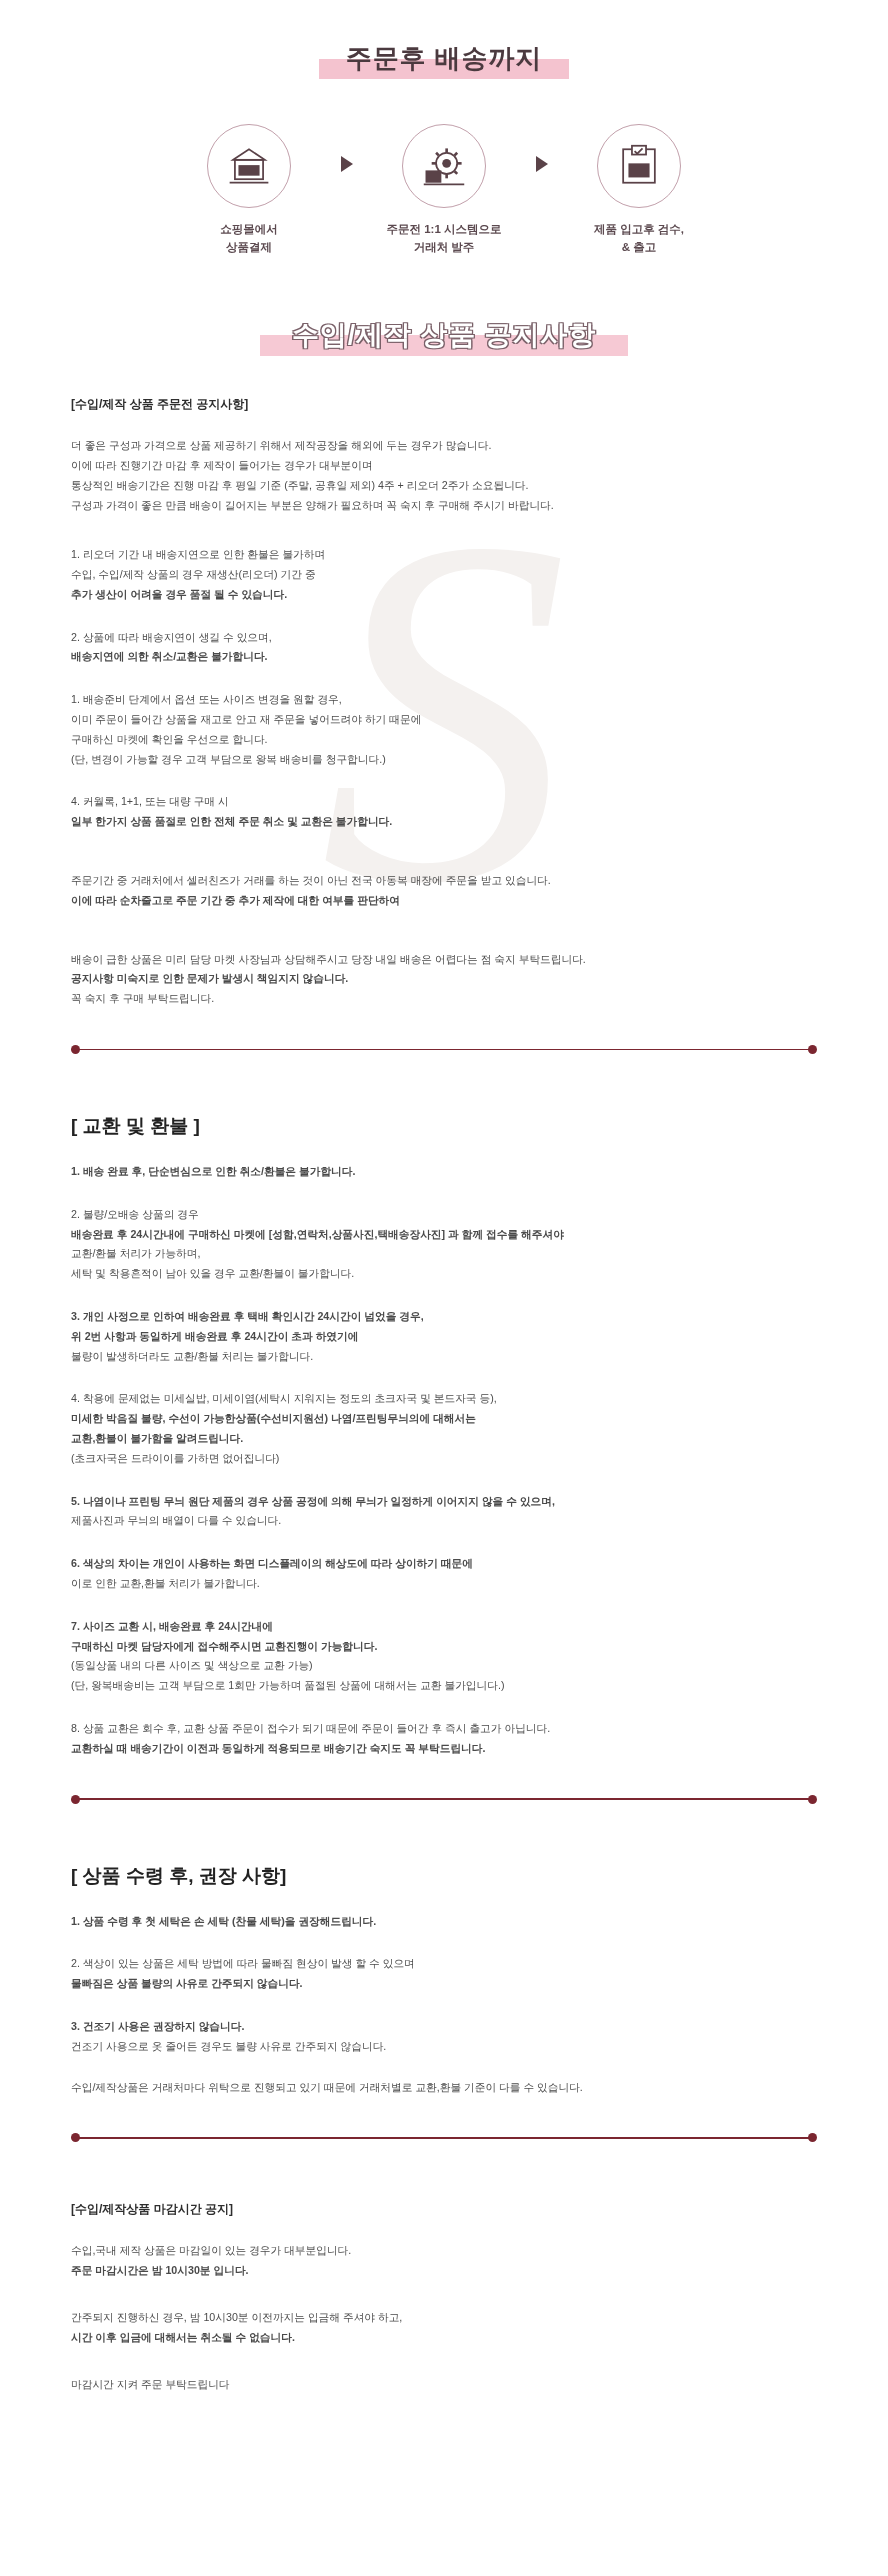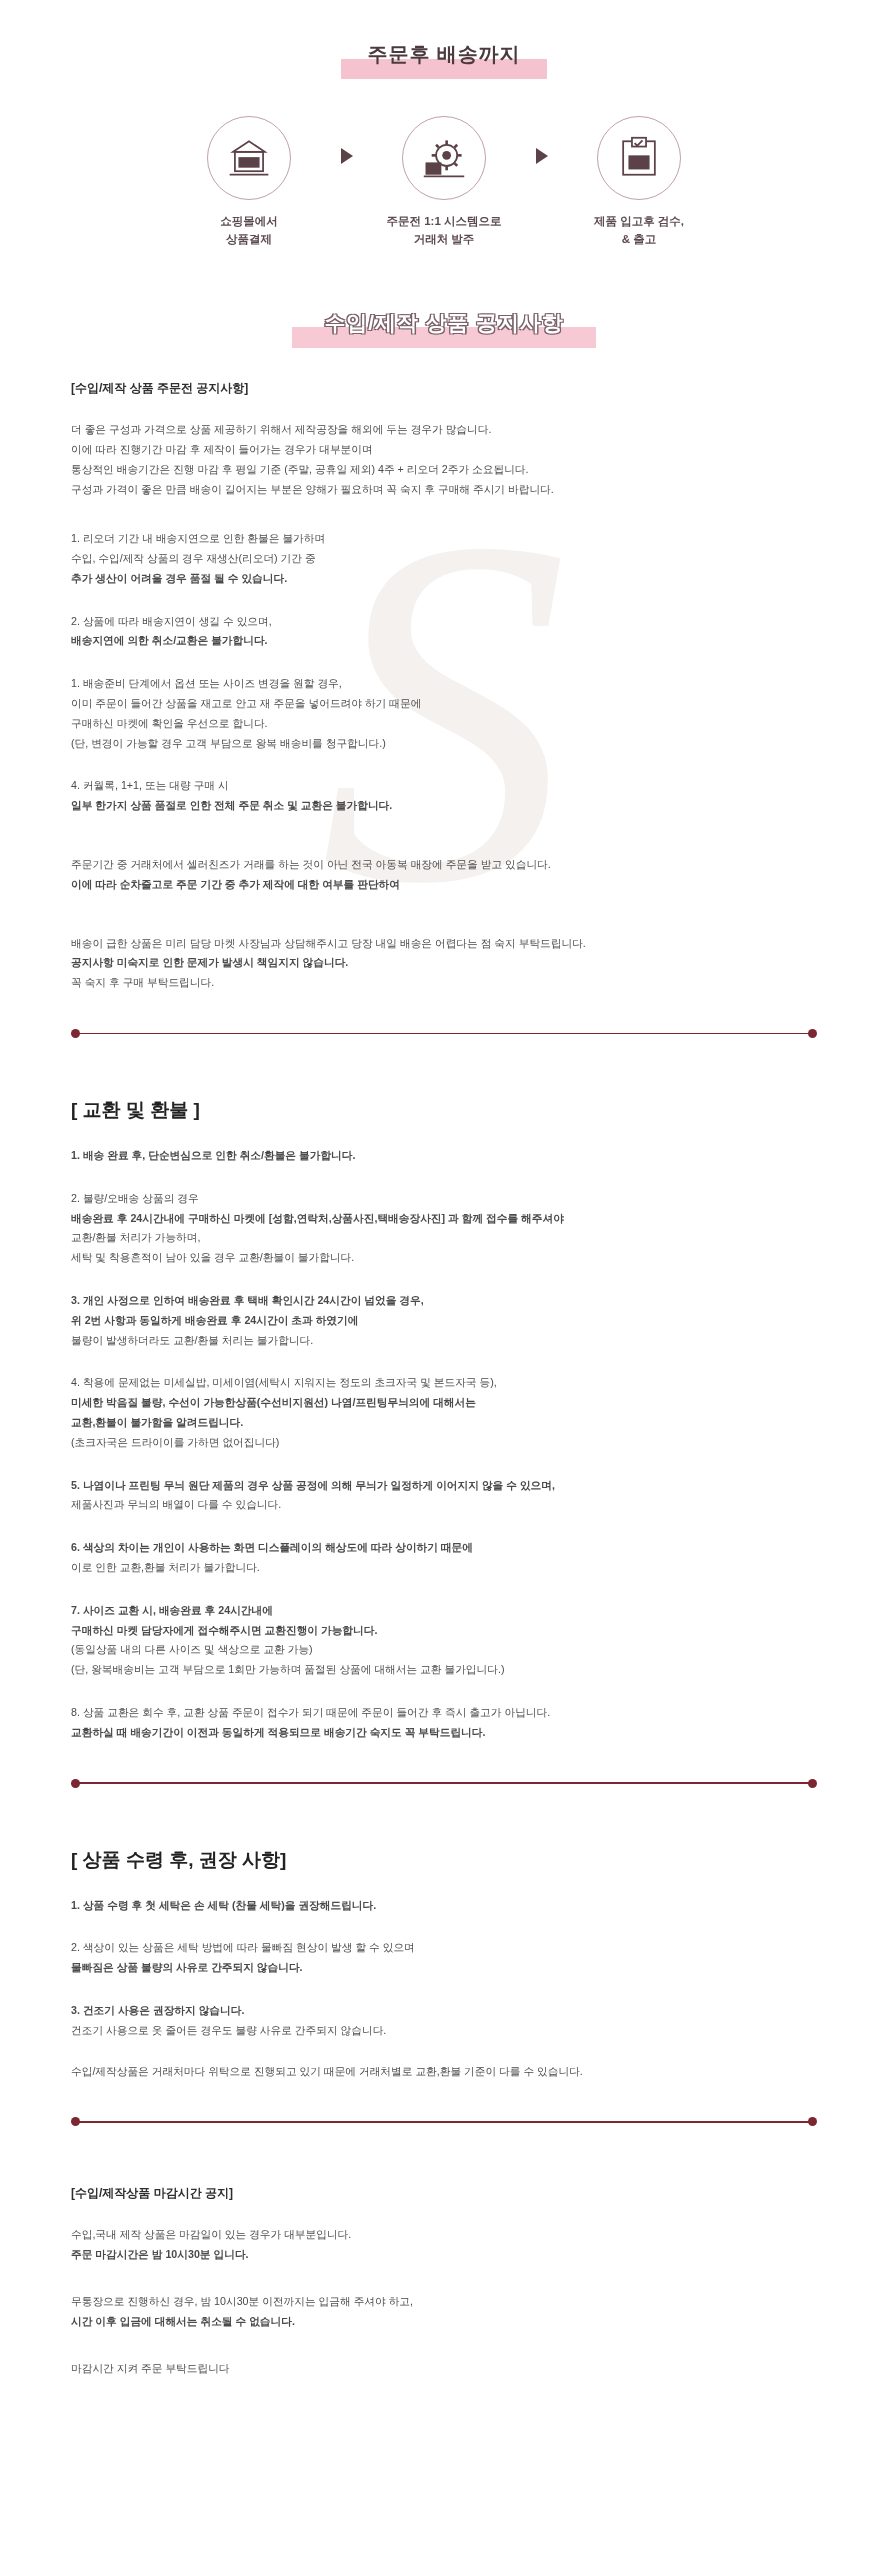--- a/index.html
+++ b/index.html
@@ -35,21 +35,21 @@
     left: 0;
     right: 0;
     top: 23px;
     height: 19.5px;
     background: #f4c3cf;
     z-index: 0;
   }
   .banner-title {
     position: relative;
     z-index: 1;
-    font-size: 20px;
+    font-size: 26px;
     font-weight: bold;
     letter-spacing: 0.9px;
     color: #4b3a3f;
   }
 
   
   .steps {
     margin-top: 39px;
     display: flex;
     justify-content: center;
@@ -102,21 +102,21 @@
     position: absolute;
     left: 0; right: 0;
     top: 19.5px;
     height: 21px;
     background: #f6c9d4;
     z-index: 0;
   }
   .section-heading .txt {
     position: relative;
     z-index: 1;
-    font-size: 21px;
+    font-size: 27px;
     font-weight: bold;
     color: #ffffff;
     text-shadow:
       -1.3px -1.3px 0 #7a6169,
        1.3px -1.3px 0 #7a6169,
       -1.3px  1.3px 0 #7a6169,
        1.3px  1.3px 0 #7a6169;
     letter-spacing: 0.9px;
   }
 
@@ -416,21 +416,21 @@
   <div class="content">
     <div class="spacer-md"></div>
     <div class="h-bold">[수입/제작상품 마감시간 공지]</div>
 
     <div class="blk">
       <p class="line">수입,국내 제작 상품은 마감일이 있는 경우가 대부분입니다.</p>
       <p class="line red">주문 마감시간은 밤 10시30분 입니다.</p>
     </div>
 
     <div class="blk" style="margin-top:27px;">
-      <p class="line">무통장으로 진행하신 경우, 밤 10시30분 이전까지는 입금해 주셔야 하고,</p>
+      <p class="line">간주되지 진행하신 경우, 밤 10시30분 이전까지는 입금해 주셔야 하고,</p>
       <p class="line red">시간 이후 입금에 대해서는 취소될 수 없습니다.</p>
     </div>
 
     <div class="blk" style="margin-top:27px;">
       <p class="line">마감시간 지켜 주문 부탁드립니다</p>
     </div>
   </div>
 
   <div class="bottom-pad"></div>
 </div>

